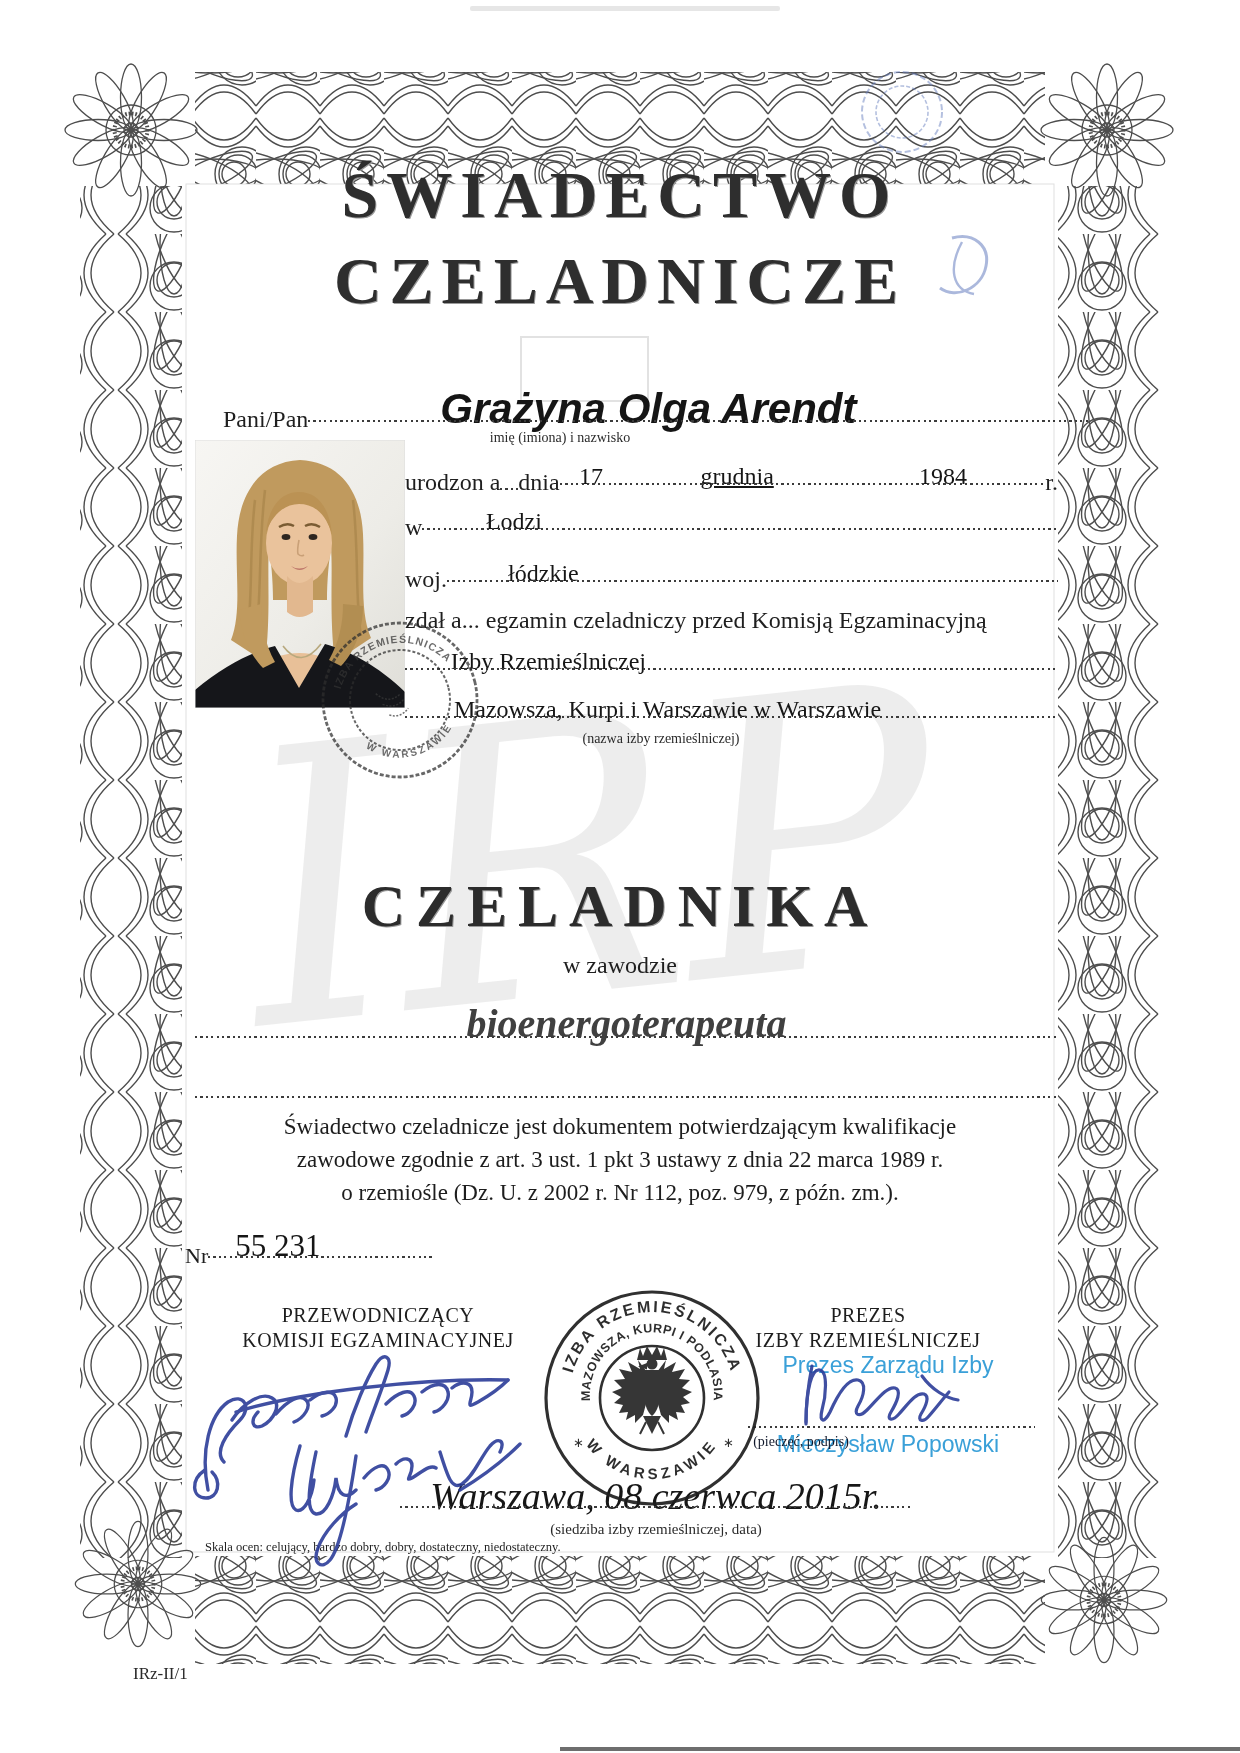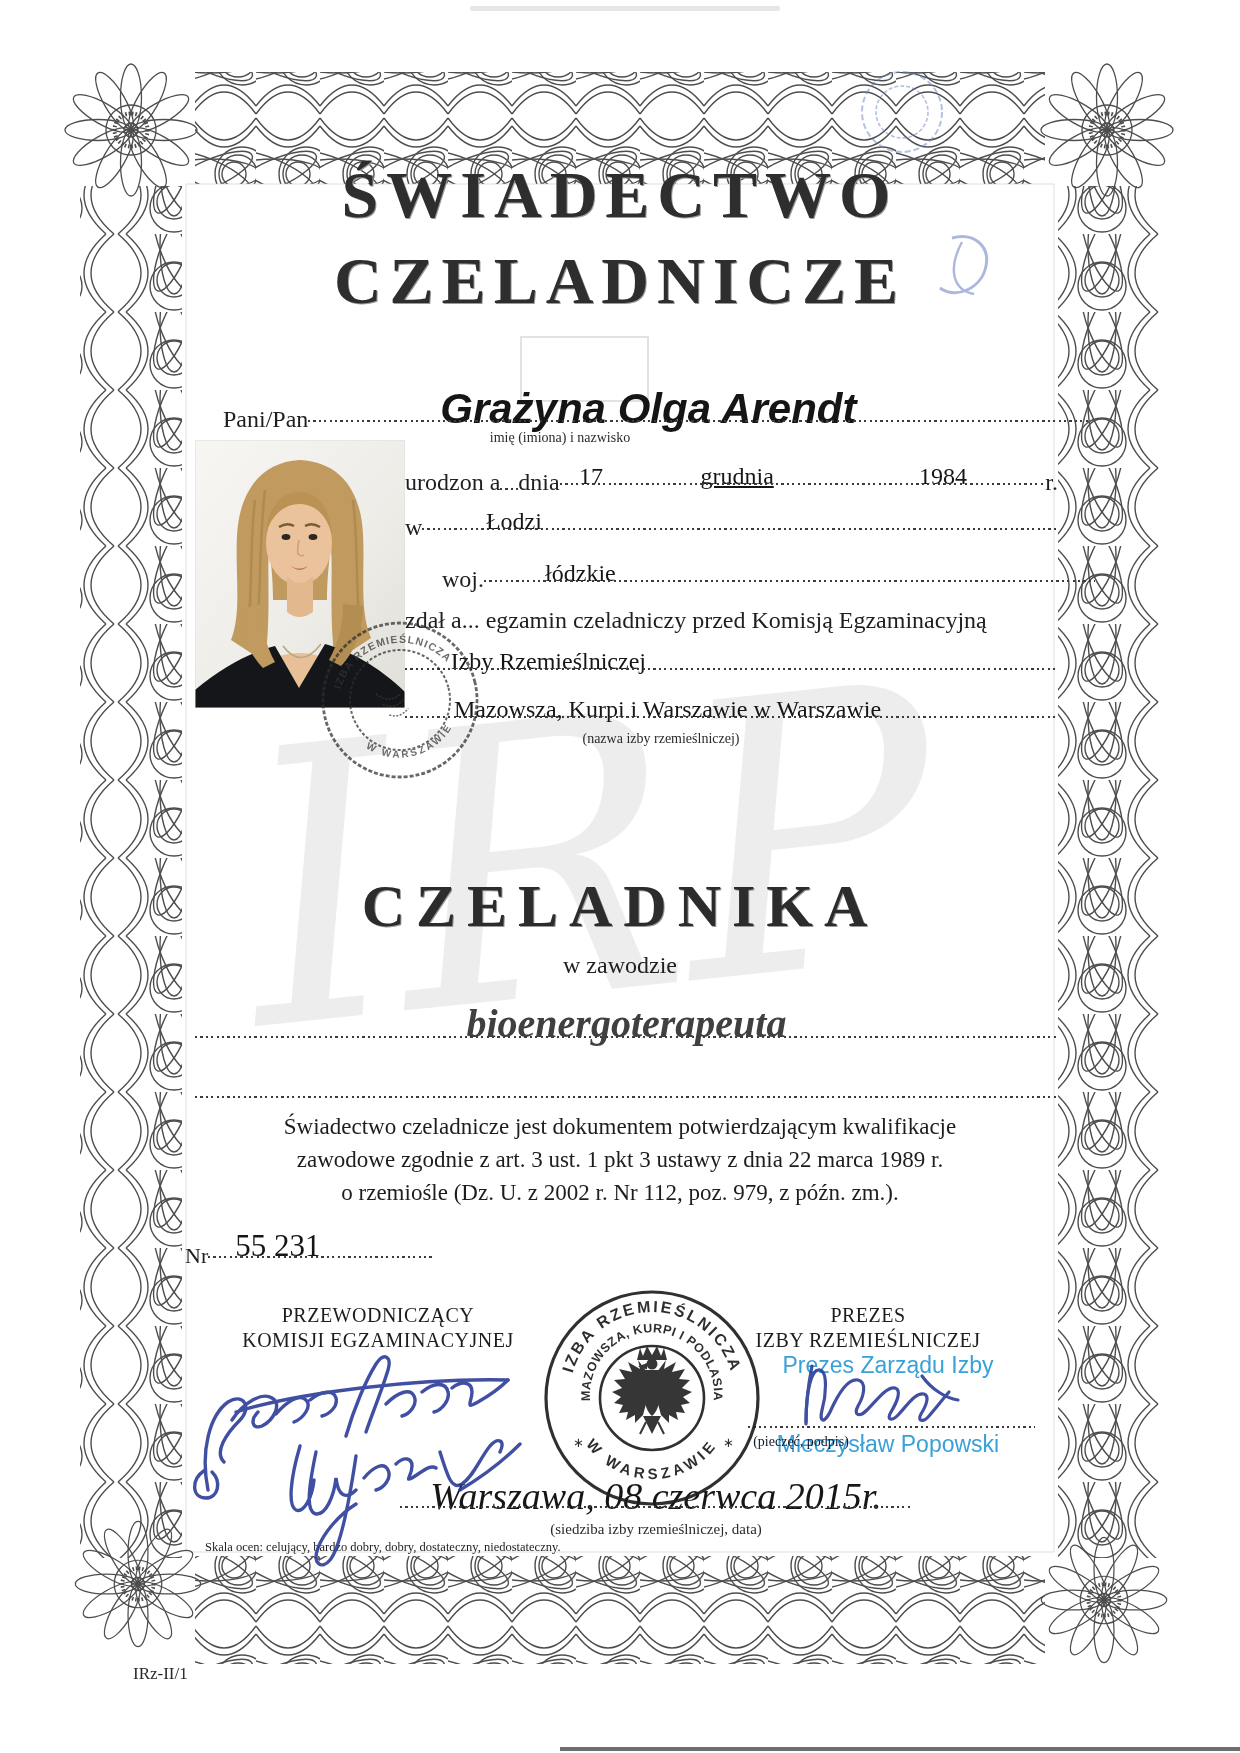--- a/index.html
+++ b/index.html
@@ -173,21 +173,21 @@
     </div>
 
     <div class="abs row" style="left:405px;top:500px;width:653px;height:40px;">
       <span class="lbl">w</span>
       <span class="blank">
         <span class="val" style="left:10%;">Łodzi</span>
         <span class="dots"></span>
       </span>
     </div>
 
-    <div class="abs row" style="left:405px;top:552px;width:653px;height:40px;padding-left:37px;">
+    <div class="abs row" style="left:405px;top:552px;width:653px;height:40px;">
       <span class="lbl">woj.</span>
       <span class="blank">
         <span class="val" style="left:10%;">łódzkie</span>
         <span class="dots"></span>
       </span>
     </div>
 
     <div class="abs lbl" style="left:405px;top:607px;">zdał a... egzamin czeladniczy przed Komisją Egzaminacyjną</div>
 
     <div class="abs row" style="left:405px;top:640px;width:653px;height:40px;">

